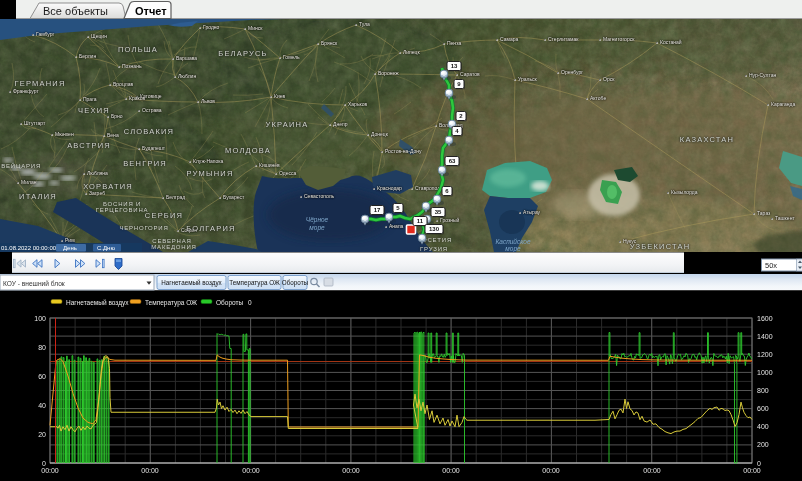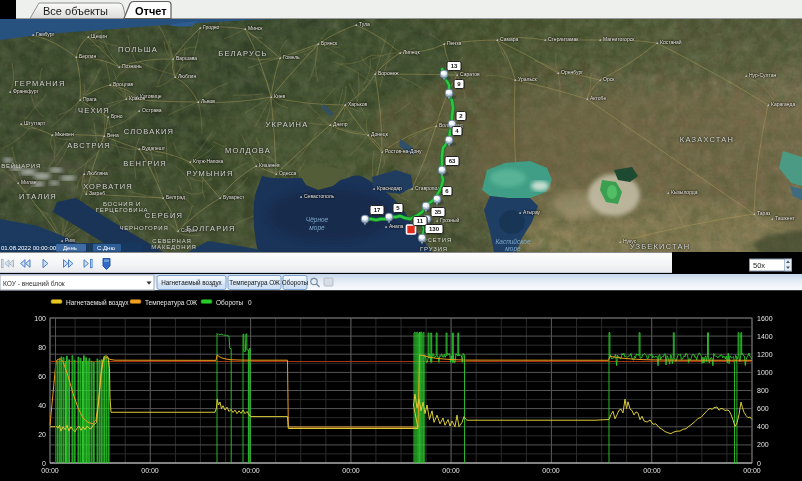--- a/index.html
+++ b/index.html
@@ -648,21 +648,21 @@
             <stop offset="0" stop-color="#fbfbfb"></stop>
             <stop offset="1" stop-color="#dcdcda"></stop>
           </linearGradient>
         </defs>
 <path d="M14,18.5 L23,3 L103,3 Q106,3 107,6 L110,18.5 Z" fill="url(#tg)" stroke="#8f8f8f" stroke-width="1"></path>
 <text x="27" y="14.5" font-family="Liberation Sans, sans-serif" font-size="11" fill="#1a1a1a">Все объекты</text>
 <path d="M108,18.5 L114,3.5 Q115,1.5 118,1.5 L152,1.5 Q155,1.5 155,4.5 L155,18.5 Z" fill="#fdfdfd" stroke="#5f5f5f" stroke-width="1.2"></path>
 <text x="119" y="14.5" font-family="Liberation Sans, sans-serif" font-size="11" font-weight="bold" fill="#000">Отчет</text>
 </svg>
     </div>
-<div style="position:absolute;left:0;top:252px;width:672px;height:21px;background:linear-gradient(#fdfdfd,#f3f4f6 60%,#e8ebee);border-top:1px solid #8a8a8a;border-bottom:1px solid #c2cdd9">
+<div style="position:absolute;left:12px;top:252px;width:672px;height:21px;background:linear-gradient(#fdfdfd,#f3f4f6 60%,#e8ebee);border-top:1px solid #8a8a8a;border-bottom:1px solid #c2cdd9">
 <svg width="802" height="21">
 <rect x="1.5" y="6.3" width="1.6" height="8.4" fill="#dde4ec" stroke="#9fb2c6" stroke-width="0.8"></rect>
 <path d="M9,6.9 L4.86,10.5 L9,14.1 Z" fill="#dde4ec" stroke="#9fb2c6" stroke-width="0.9" stroke-linejoin="round"></path>
 <path d="M13.5,6.9 L9.36,10.5 L13.5,14.1 Z" fill="#dde4ec" stroke="#9fb2c6" stroke-width="0.9" stroke-linejoin="round"></path>
 <path d="M25,6.7 L20.630000000000003,10.5 L25,14.3 Z" fill="#cfe2f8" stroke="#3a72c2" stroke-width="0.9" stroke-linejoin="round"></path>
 <path d="M30,6.7 L25.630000000000003,10.5 L30,14.3 Z" fill="#cfe2f8" stroke="#3a72c2" stroke-width="0.9" stroke-linejoin="round"></path>
 <path d="M43,6.3 L47.83,10.5 L43,14.7 Z" fill="#cfe2f8" stroke="#3a72c2" stroke-width="0.9" stroke-linejoin="round"></path>
 <path d="M63.5,6.7 L67.87,10.5 L63.5,14.3 Z" fill="#cfe2f8" stroke="#3a72c2" stroke-width="0.9" stroke-linejoin="round"></path>
 <path d="M68.5,6.7 L72.87,10.5 L68.5,14.3 Z" fill="#cfe2f8" stroke="#3a72c2" stroke-width="0.9" stroke-linejoin="round"></path>
 <path d="M84,6.7 L88.37,10.5 L84,14.3 Z" fill="#cfe2f8" stroke="#3a72c2" stroke-width="0.9" stroke-linejoin="round"></path>

